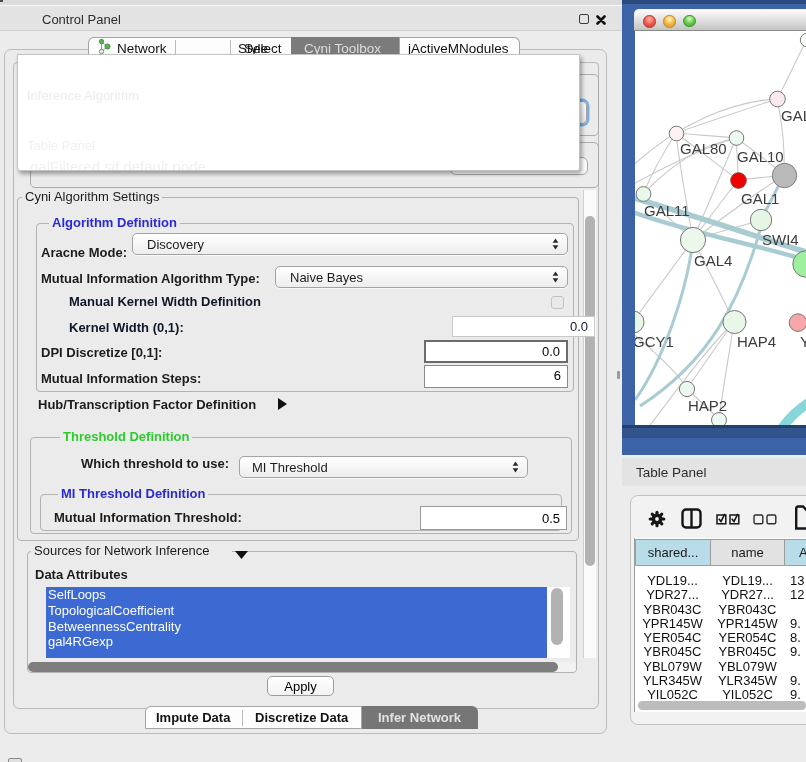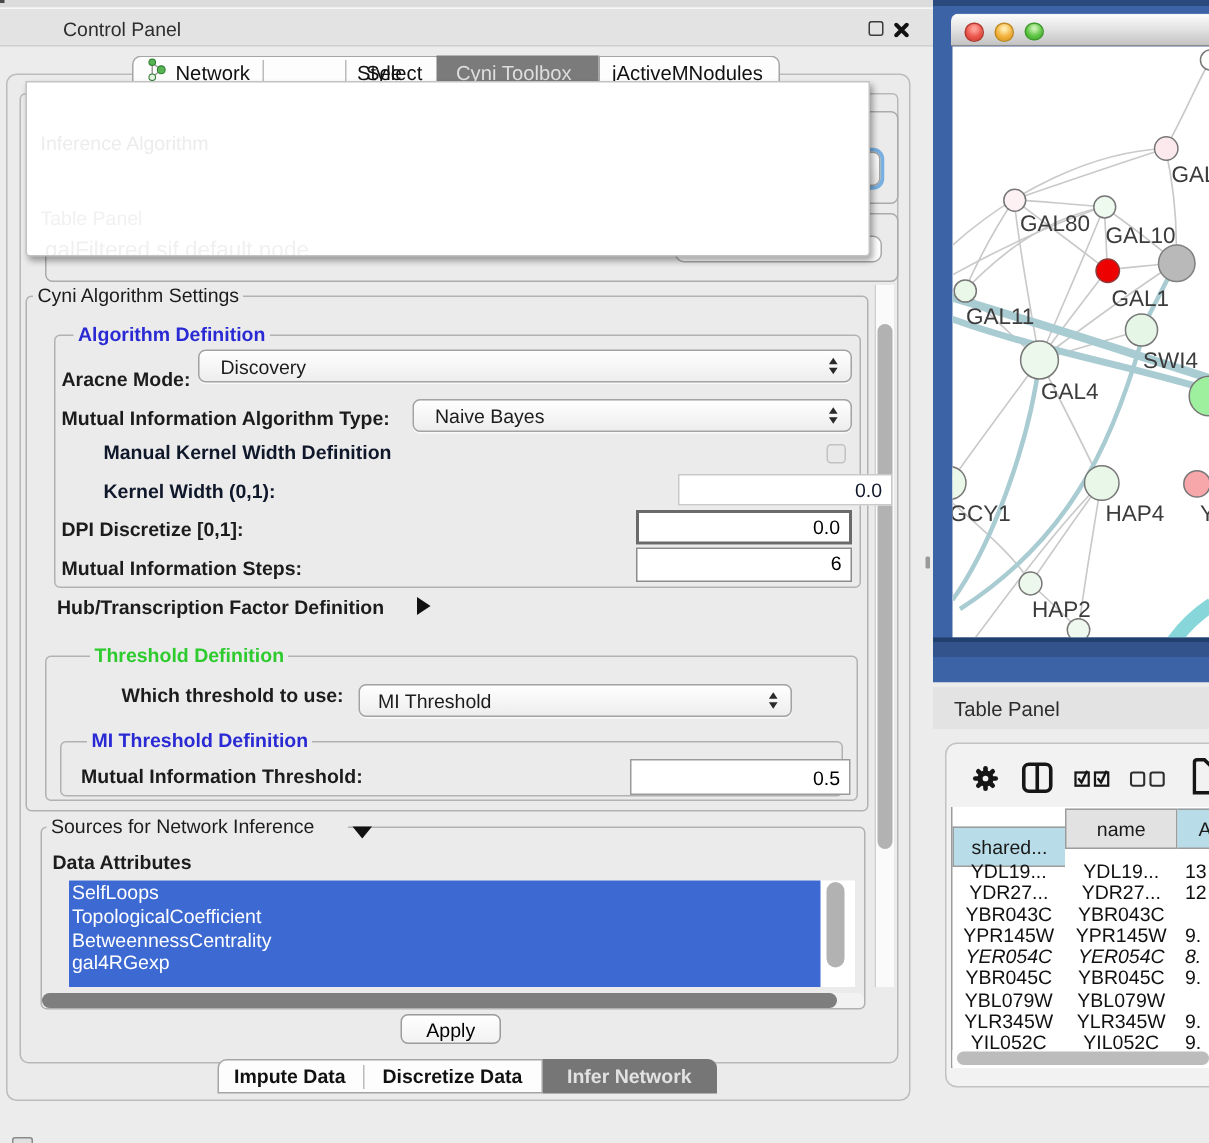--- a/index.html
+++ b/index.html
@@ -256,21 +256,21 @@
 </svg>
 <svg class="abs" style="left:753px;top:512px;" width="26" height="13" viewBox="0 0 26 13">
   <rect x="1" y="3" width="8.8" height="8.8" rx="1.5" fill="none" stroke="#2e2e2e" stroke-width="1.4"></rect>
   <rect x="14" y="3" width="8.8" height="8.8" rx="1.5" fill="none" stroke="#2e2e2e" stroke-width="1.4"></rect>
 </svg>
 <svg class="abs" style="left:795px;top:505px;" width="11" height="25" viewBox="0 0 11 25">
   <path d="M1.2 3.5 Q1.2 1.5 3.2 1.5 H8 L14 7.5 V23.5 H1.2 Z" fill="none" stroke="#161616" stroke-width="2.4"></path>
 </svg>
 
 <div class="abs" style="left:634px;top:538px;width:172px;height:174px;background:#fff;border-left:1px solid #9d9d9d;"></div>
-<div class="abs" style="left:635px;top:539px;width:75px;height:27px;background:#b9dde8;border:1px solid #9d9d9d;border-right:none;text-align:center;line-height:25px;font-size:13px;color:#1a1a1a;margin-top:12px;">shared...</div>
+<div class="abs" style="left:635px;top:539px;width:75px;height:27px;background:#b9dde8;border:1px solid #9d9d9d;border-right:none;text-align:center;line-height:25px;font-size:13px;color:#1a1a1a;">shared...</div>
 <div class="abs" style="left:710px;top:539px;width:75px;height:27px;background:#e2e2e2;border:1px solid #9d9d9d;text-align:center;line-height:25px;font-size:13px;color:#1a1a1a;">name</div>
 <div class="abs" style="left:785px;top:539px;width:21px;height:27px;background:#b9dde8;border-top:1px solid #9d9d9d;border-bottom:1px solid #9d9d9d;overflow:hidden;">
     <span style="position:absolute;left:14px;top:5px;font-size:13px;color:#1a1a1a;">A</span>
   </div>
 <div class="abs" style="left:635px;top:573px;width:171px;height:127px;overflow:hidden;font-size:13px;color:#111;">
   <div style="position:relative;height:14.3px;">
       <span style="position:absolute;left:0;width:75px;text-align:center;">YDL19...</span>
       <span style="position:absolute;left:75px;width:75px;text-align:center;">YDL19...</span>
       <span style="position:absolute;left:155px;">13</span>
     </div>
@@ -281,21 +281,21 @@
     </div>
   <div style="position:relative;height:14.3px;">
       <span style="position:absolute;left:0;width:75px;text-align:center;">YBR043C</span>
       <span style="position:absolute;left:75px;width:75px;text-align:center;">YBR043C</span>
     </div>
   <div style="position:relative;height:14.3px;">
       <span style="position:absolute;left:0;width:75px;text-align:center;">YPR145W</span>
       <span style="position:absolute;left:75px;width:75px;text-align:center;">YPR145W</span>
       <span style="position:absolute;left:155px;">9.</span>
     </div>
-  <div style="position:relative;height:14.3px;font-style:italic;">
+  <div style="position:relative;height:14.3px;">
       <span style="position:absolute;left:0;width:75px;text-align:center;">YER054C</span>
       <span style="position:absolute;left:75px;width:75px;text-align:center;">YER054C</span>
       <span style="position:absolute;left:155px;">8.</span>
     </div>
   <div style="position:relative;height:14.3px;">
       <span style="position:absolute;left:0;width:75px;text-align:center;">YBR045C</span>
       <span style="position:absolute;left:75px;width:75px;text-align:center;">YBR045C</span>
       <span style="position:absolute;left:155px;">9.</span>
     </div>
   <div style="position:relative;height:14.3px;">

